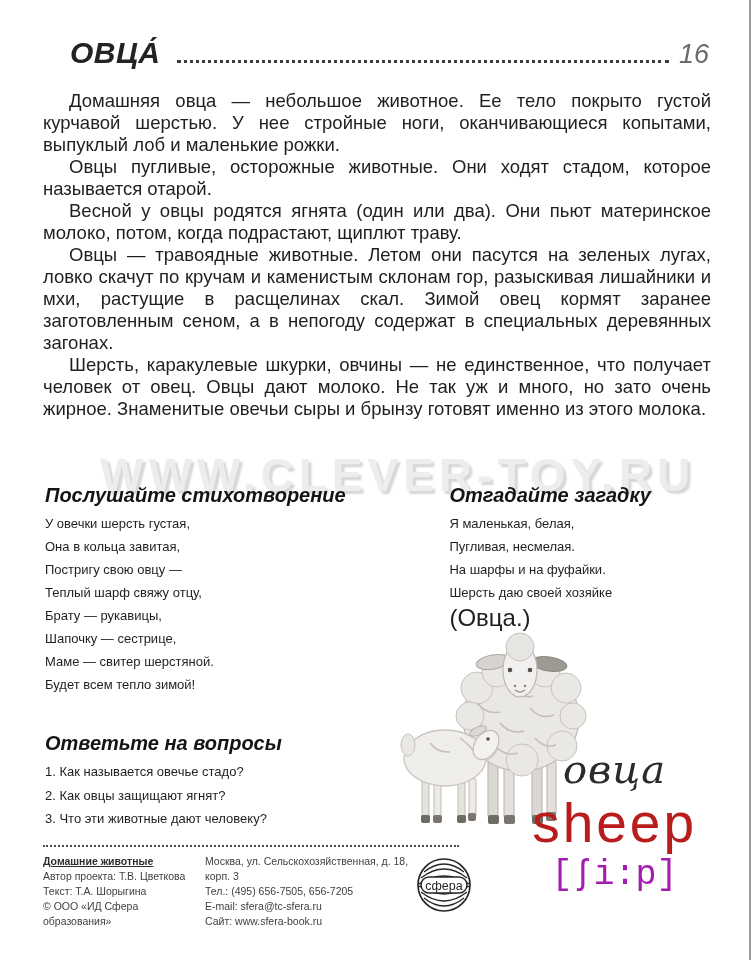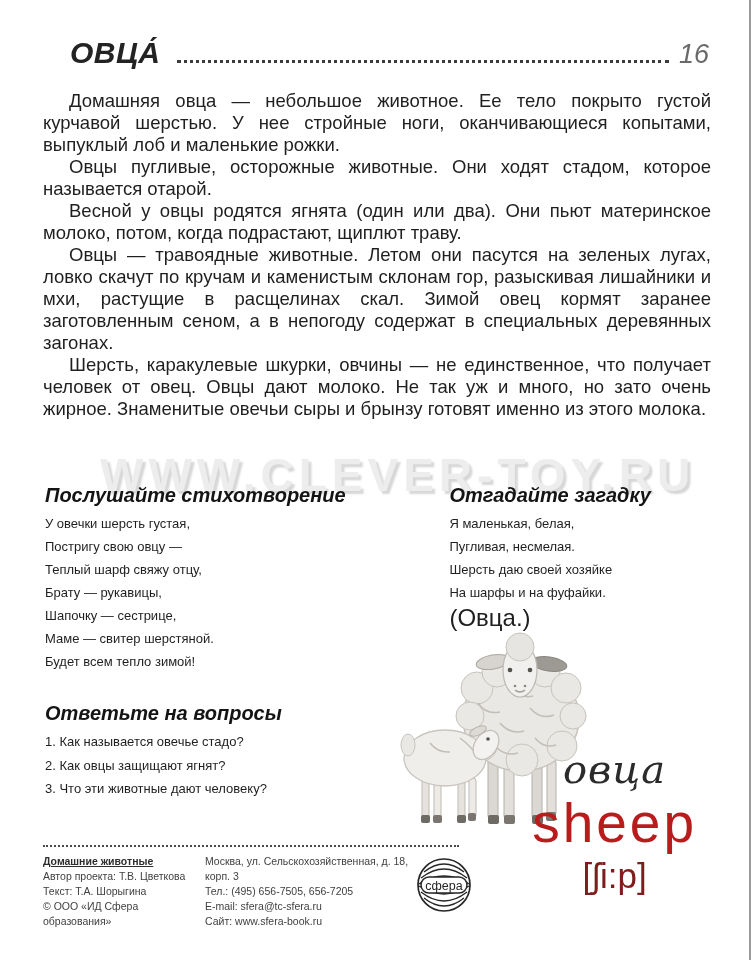--- a/index.html
+++ b/index.html
@@ -28,31 +28,31 @@
     color:#ededed; text-shadow:3px 3px 2px #d7d7d7;
   }
 
   
   .columns { position:absolute; top:483px; left:45px; width:666px; display:flex; z-index:1; }
   .col-left { width:365px; }
   .col-right { width:262px; margin-left:40px; }
   .section-heading { font-size:20px; font-weight:bold; font-style:italic; color:#141414; line-height:25px; margin-bottom:4px; }
   .vline { font-size:13px; line-height:23px; }
   .riddle-answer { font-size:24px; line-height:23px; padding-right:52px; margin-top:2px; }
-  .questions { margin-top:28px; }
+  .questions { margin-top:35px; }
   .questions .vline { line-height:23.5px; }
 
   
   .sheep-art { position:absolute; left:400px; top:618px; width:212px; height:218px; z-index:1; }
 
   
   .vocab { position:absolute; right:54px; top:744px; text-align:center; z-index:2; }
   .vocab-ru { font-family:"DejaVu Serif", serif; font-style:italic; font-size:40px; line-height:50px; color:#2b2b2b; letter-spacing:1px; }
   .vocab-en { font-size:55px; line-height:58px; color:#b91c1c; letter-spacing:3px; }
-  .vocab-ipa { font-family:Liberation Sans, sans-serif; font-size:35px; line-height:47px; color:#7f1d1d; }
+  .vocab-ipa { font-family:Liberation Mono, monospace; font-size:35px; line-height:47px; color:#a21caf; }
 
   
   .footer { position:absolute; left:43px; top:845px; width:430px; z-index:1; }
   .footer-dots { width:416px; border-top:2.5px dotted #4a4a4a; height:0; margin-bottom:7px; }
   .footer-cols { display:flex; align-items:flex-start; }
   .f-left { width:162px; font-size:10.5px; line-height:15px; color:#3f3f3f; }
   .f-mid { width:210px; font-size:10.5px; line-height:15px; color:#3f3f3f; }
   .f-bold { font-weight:bold; color:#2e2e2e;text-decoration:underline; }
   .f-logo { margin-left:auto; margin-top:2px; }
 </style>
@@ -75,40 +75,41 @@
     <p>Весной у овцы родятся ягнята (один или два). Они пьют материнское молоко, потом, когда подрастают, щиплют траву.</p>
     <p>Овцы — травоядные животные. Летом они пасутся на зеленых лугах, ловко скачут по кручам и каменистым склонам гор, разыскивая лишайники и мхи, растущие в расщелинах скал. Зимой овец кормят заранее заготовленным сеном, а в непогоду содержат в специальных деревянных загонах.</p>
     <p>Шерсть, каракулевые шкурки, овчины — не единственное, что получает человек от овец. Овцы дают молоко. Не так уж и много, но зато очень жирное. Знаменитые овечьи сыры и брынзу готовят именно из этого молока.</p>
   </div>
 
   <div class="columns">
     <div class="col-left">
       <div>
         <div class="section-heading">Послушайте стихотворение</div>
         <div class="vline">У овечки шерсть густая,</div>
+        <div class="vline">Она в кольца завитая,</div>
         <div class="vline">Постригу свою овцу —</div>
         <div class="vline">Теплый шарф свяжу отцу,</div>
         <div class="vline">Брату — рукавицы,</div>
         <div class="vline">Шапочку — сестрице,</div>
         <div class="vline">Маме — свитер шерстяной.</div>
         <div class="vline">Будет всем тепло зимой!</div>
       </div>
       <div class="questions">
         <div class="section-heading">Ответьте на вопросы</div>
         <div class="vline">1. Как называется овечье стадо?</div>
         <div class="vline">2. Как овцы защищают ягнят?</div>
         <div class="vline">3. Что эти животные дают человеку?</div>
       </div>
     </div>
     <div class="col-right">
       <div class="section-heading">Отгадайте загадку</div>
       <div class="vline">Я маленькая, белая,</div>
       <div class="vline">Пугливая, несмелая.</div>
+      <div class="vline">На шарфы и на фуфайки.</div>
       <div class="vline">Шерсть даю своей хозяйке</div>
-      <div class="vline">На шарфы и на фуфайки.</div>
       <div class="riddle-answer">(Овца.)</div>
     </div>
   </div>
 
   <svg class="sheep-art" viewBox="0 0 212 218" aria-hidden="true">
 
     <g>
       <rect x="88" y="138" width="10" height="64" rx="4" fill="#dbd8d3" stroke="#b5b1ab" stroke-width="1"></rect>
       <rect x="104" y="141" width="10" height="61" rx="4" fill="#e3e0db" stroke="#b5b1ab" stroke-width="1"></rect>
       <rect x="132" y="138" width="10" height="64" rx="4" fill="#dbd8d3" stroke="#b5b1ab" stroke-width="1"></rect>

